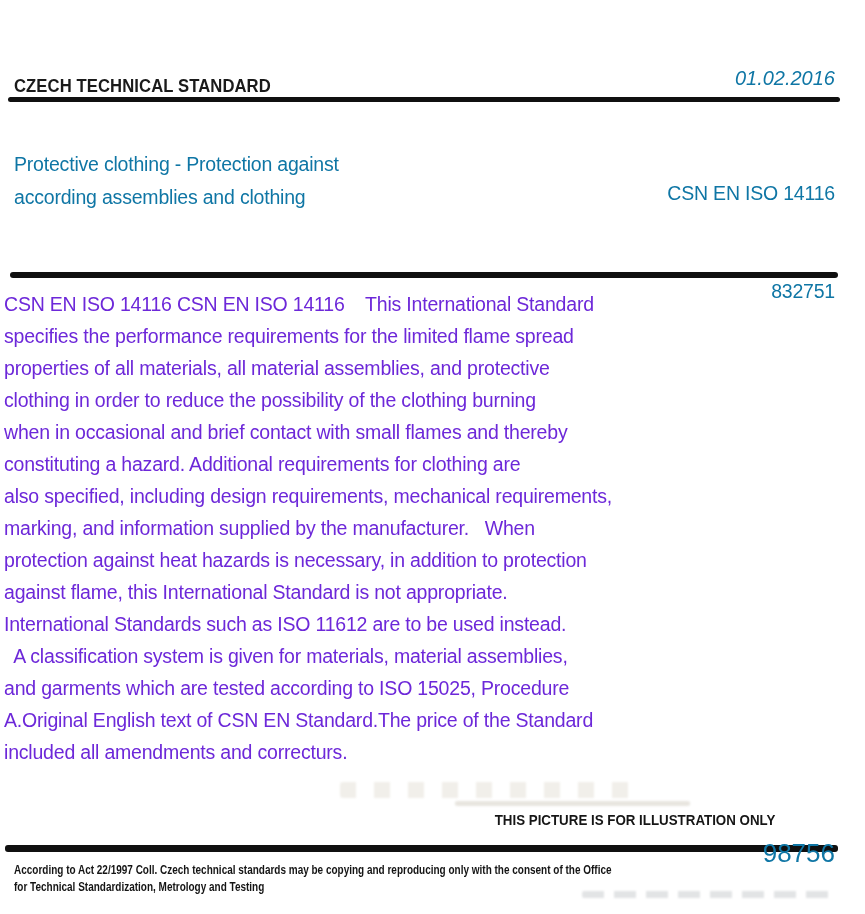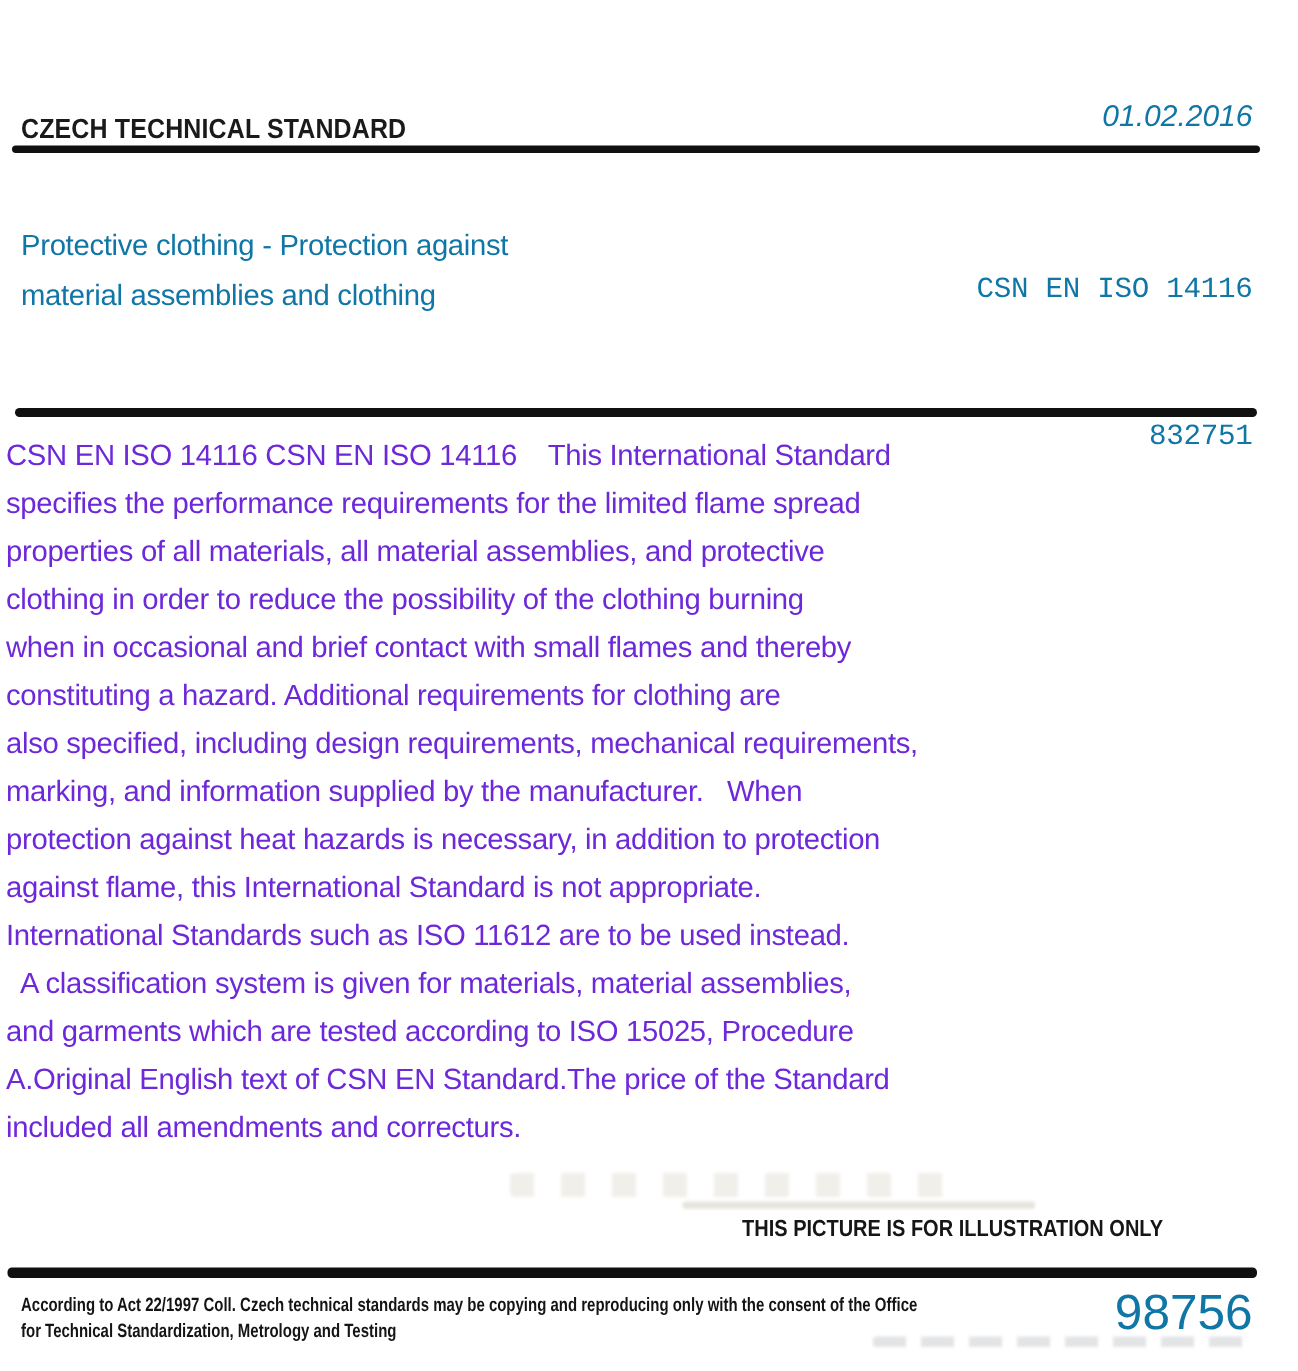--- a/index.html
+++ b/index.html
@@ -30,21 +30,21 @@
 
   
   .title-left {
     position: absolute; left: 14px; top: 112px;
     font-size: 19.5px; line-height: 32.5px; color: #0f76a5;
     letter-spacing: -0.2px; white-space: pre; margin-top: 36px;
   }
   .title-right {
     position: absolute; right: 30px; top: 112px;
     font-size: 19.5px; line-height: 32.5px; color: #0f76a5;
-    text-align: right; letter-spacing: -0.2px; white-space: pre; font-family: Liberation Mono, monospace;
+    text-align: right; letter-spacing: -0.2px; white-space: pre;
   }
 
   
   .abstract {
     position: absolute; left: 4px; top: 288px;
     font-size: 19.5px; line-height: 32px; color: #6d28d9;
     letter-spacing: -0.2px; white-space: pre;
   }
 
   
@@ -74,34 +74,34 @@
   }
 
   
   .footer-notice {
     position: absolute; left: 14px; top: 862px;
     font-size: 12.8px; font-weight: 700; color: #141414;
     line-height: 16.5px; white-space: nowrap;
     transform: scaleX(0.78); transform-origin: 0 0;
   }
   .doc-number {
-    position: absolute; right: 30px; top: 856px;
-    font-size: 33px; color: #0f76a5; white-space: nowrap;
+    position: absolute; right: 30px; top: 838px;
+    font-size: 26px; color: #0f76a5; white-space: nowrap;
   }
 </style>
 </head>
 <body>
 
 <div class="page">
 
   <div class="header-title">CZECH TECHNICAL STANDARD</div>
   <div class="header-date">01.02.2016</div>
   <div class="rule rule-1"></div>
 
-  <div class="title-left"><div class="title-line">Protective clothing - Protection against</div><div class="title-line">material assemblies and clothing</div></div>
+  <div class="title-left"><div class="title-line">Protective clothing - Protection against</div><div class="title-line">according assemblies and clothing</div></div>
   <div class="title-right">
     <div>CSN EN ISO 14116</div>
     <div>832751</div>
   </div>
 
   <div class="rule rule-2"></div>
 
   <div class="abstract"><div class="abstract-line">CSN EN ISO 14116 CSN EN ISO 14116    This International Standard</div><div class="abstract-line">specifies the performance requirements for the limited flame spread</div><div class="abstract-line">properties of all materials, all material assemblies, and protective</div><div class="abstract-line">clothing in order to reduce the possibility of the clothing burning</div><div class="abstract-line">when in occasional and brief contact with small flames and thereby</div><div class="abstract-line">constituting a hazard. Additional requirements for clothing are</div><div class="abstract-line">also specified, including design requirements, mechanical requirements,</div><div class="abstract-line">marking, and information supplied by the manufacturer.   When</div><div class="abstract-line">protection against heat hazards is necessary, in addition to protection</div><div class="abstract-line">against flame, this International Standard is not appropriate.</div><div class="abstract-line">International Standards such as ISO 11612 are to be used instead.</div><div class="abstract-line">  A classification system is given for materials, material assemblies,</div><div class="abstract-line">and garments which are tested according to ISO 15025, Procedure</div><div class="abstract-line">A.Original English text of CSN EN Standard.The price of the Standard</div><div class="abstract-line">included all amendments and correcturs.</div></div>
 
   <div class="ghost-a"></div>

